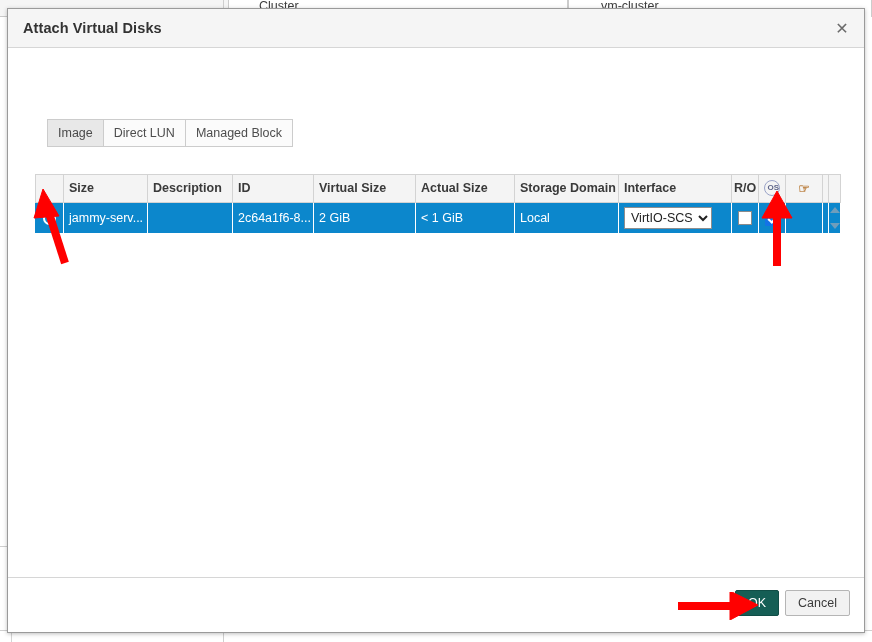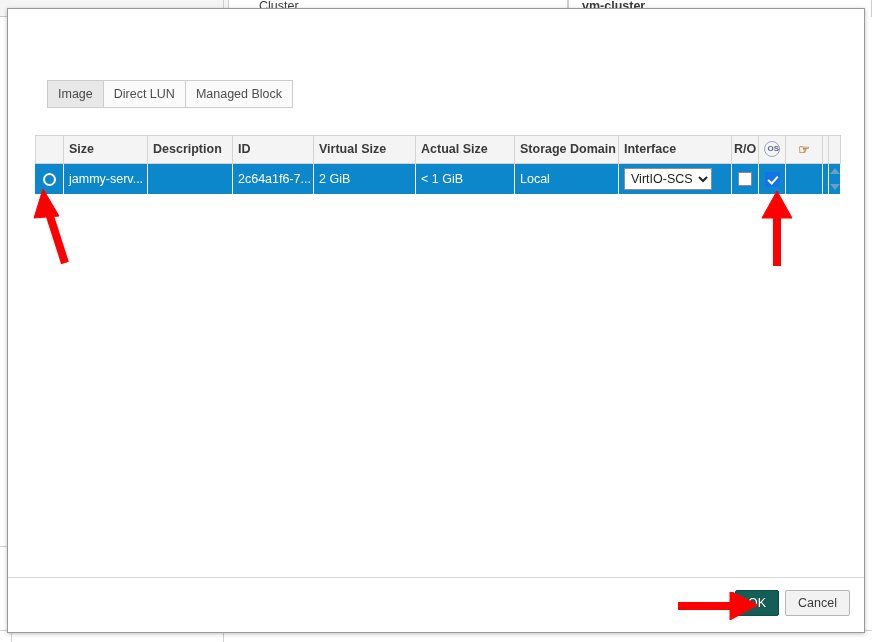--- a/index.html
+++ b/index.html
@@ -352,21 +352,21 @@
 
 <div id="root">
 
   <div class="bg-layer">
     <div class="bg-topbar"></div>
 
     <div class="bg-field" style="left:228px; width:340px;"></div>
     <div class="bg-label" style="left:259px; top:-1px; width:140px;">Cluster</div>
 
     <div class="bg-field" style="left:568px; width:304px;"></div>
-    <div class="bg-label" style="left:582px; top:-1px; width:150px;font-weight:bold;">vm-cluster</div>
+    <div class="bg-label" style="left:601px; top:-1px; width:150px;">vm-cluster</div>
 
     <div class="bg-sidebar">
       
       
       
       
       
       
       
       
@@ -375,20 +375,24 @@
       
     </div>
 
     <div class="bg-panel-line" style="left:0; top:546px; width:12px; height:1px;"></div>
     <div class="bg-panel-line" style="left:223px; top:0; width:1px; height:642px;"></div>
     <div class="bg-panel-line" style="left:0; top:630px; width:872px; height:1px;"></div>
   </div>
 
   <div class="modal">
 
+    <div class="modal-header">
+      <div class="modal-title">Attach Virtual Disks</div>
+      <div class="modal-close">✕</div>
+    </div>
 
     <div class="modal-body">
 
       <div class="tabs">
         <div class="tab active">Image</div>
         <div class="tab">Direct LUN</div>
         <div class="tab">Managed Block</div>
       </div>
 
       <div class="table-wrap">
@@ -429,21 +433,21 @@
               <th></th>
             </tr>
           </thead>
           <tbody>
             <tr class="row">
               <td class="center-c">
                 <span class="radio"></span>
               </td>
               <td>jammy-serv...</td>
               <td></td>
-              <td>2c64a1f6-7...</td>
+              <td>2c64a1f6-8...</td>
               <td>2 GiB</td>
               <td>&lt; 1 GiB</td>
               <td>Local</td>
               <td>
                 <select class="iface-select">
                   <option>VirtIO-SCSI</option>
                 </select>
               </td>
               <td class="center-c">
                 <span class="cbox"></span>

